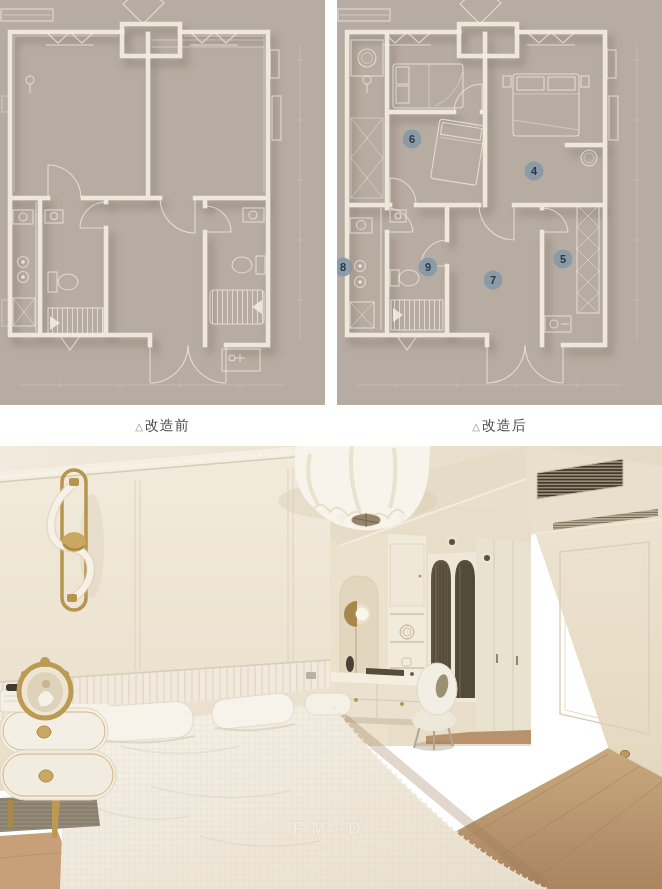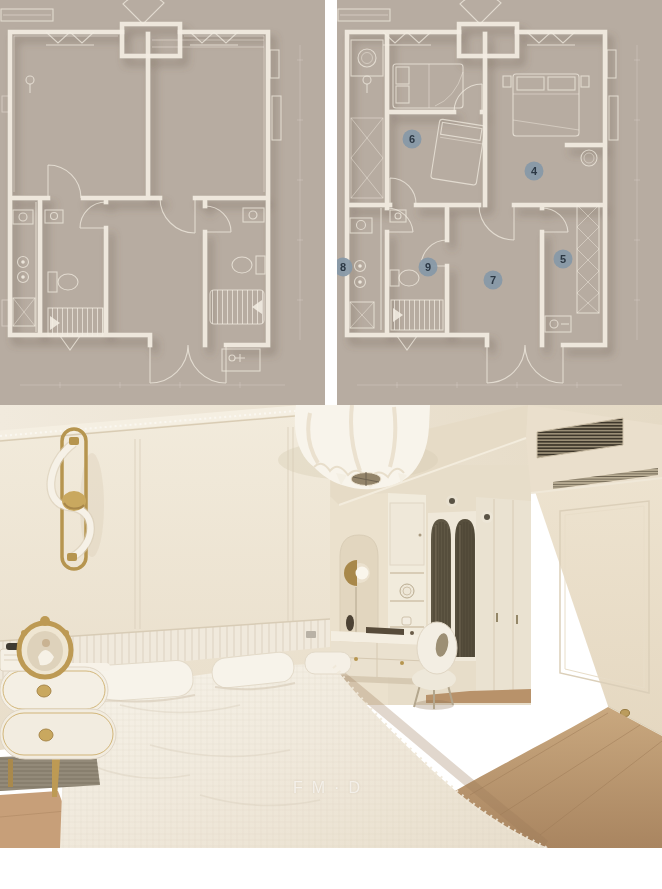--- a/index.html
+++ b/index.html
@@ -185,20 +185,28 @@
           <div class="marker" style="left: 197px; top: 171px; background: rgb(135, 153, 168); color: rgb(34, 48, 62);">4</div>
           <div class="marker" style="left: 226px; top: 259px; background: rgb(135, 153, 168); color: rgb(34, 48, 62);">5</div>
           <div class="marker" style="left: 75px; top: 139px; background: rgb(135, 153, 168); color: rgb(34, 48, 62);">6</div>
           <div class="marker" style="left: 156px; top: 280px; background: rgb(135, 153, 168); color: rgb(34, 48, 62);">7</div>
           <div class="marker" style="left: 6px; top: 267px; background: rgb(135, 153, 168); color: rgb(34, 48, 62);">8</div>
           <div class="marker" style="left: 91px; top: 267px; background: rgb(135, 153, 168); color: rgb(34, 48, 62);">9</div>
         </div>
     </div>
   </div>
 
+  <div class="captions-row">
+    <div class="caption-cell">
+      <div class="caption"><span class="tri">△</span><span>改造前</span></div>
+    </div>
+    <div class="caption-cell">
+      <div class="caption"><span class="tri">△</span><span>改造后</span></div>
+    </div>
+  </div>
 
   <div class="photo">
     <svg width="662" height="443" viewBox="0 0 662 443">
       <defs>
         <linearGradient id="gCeil" x1="0" y1="0" x2="1" y2="0">
           <stop offset="0" stop-color="#f1eadd"></stop>
             <stop offset="1" stop-color="#e5dac5"></stop>
         </linearGradient>
         <linearGradient id="gWallL" x1="0" y1="0" x2="0" y2="1">
           <stop offset="0" stop-color="#f2ebdc"></stop>

